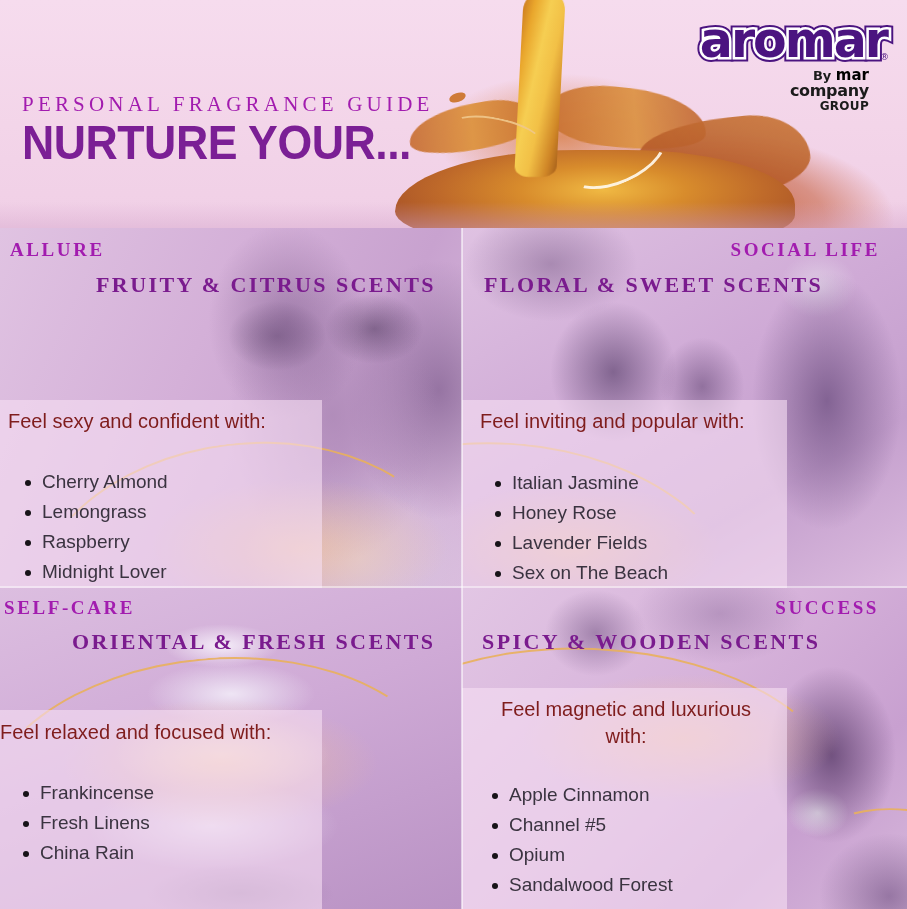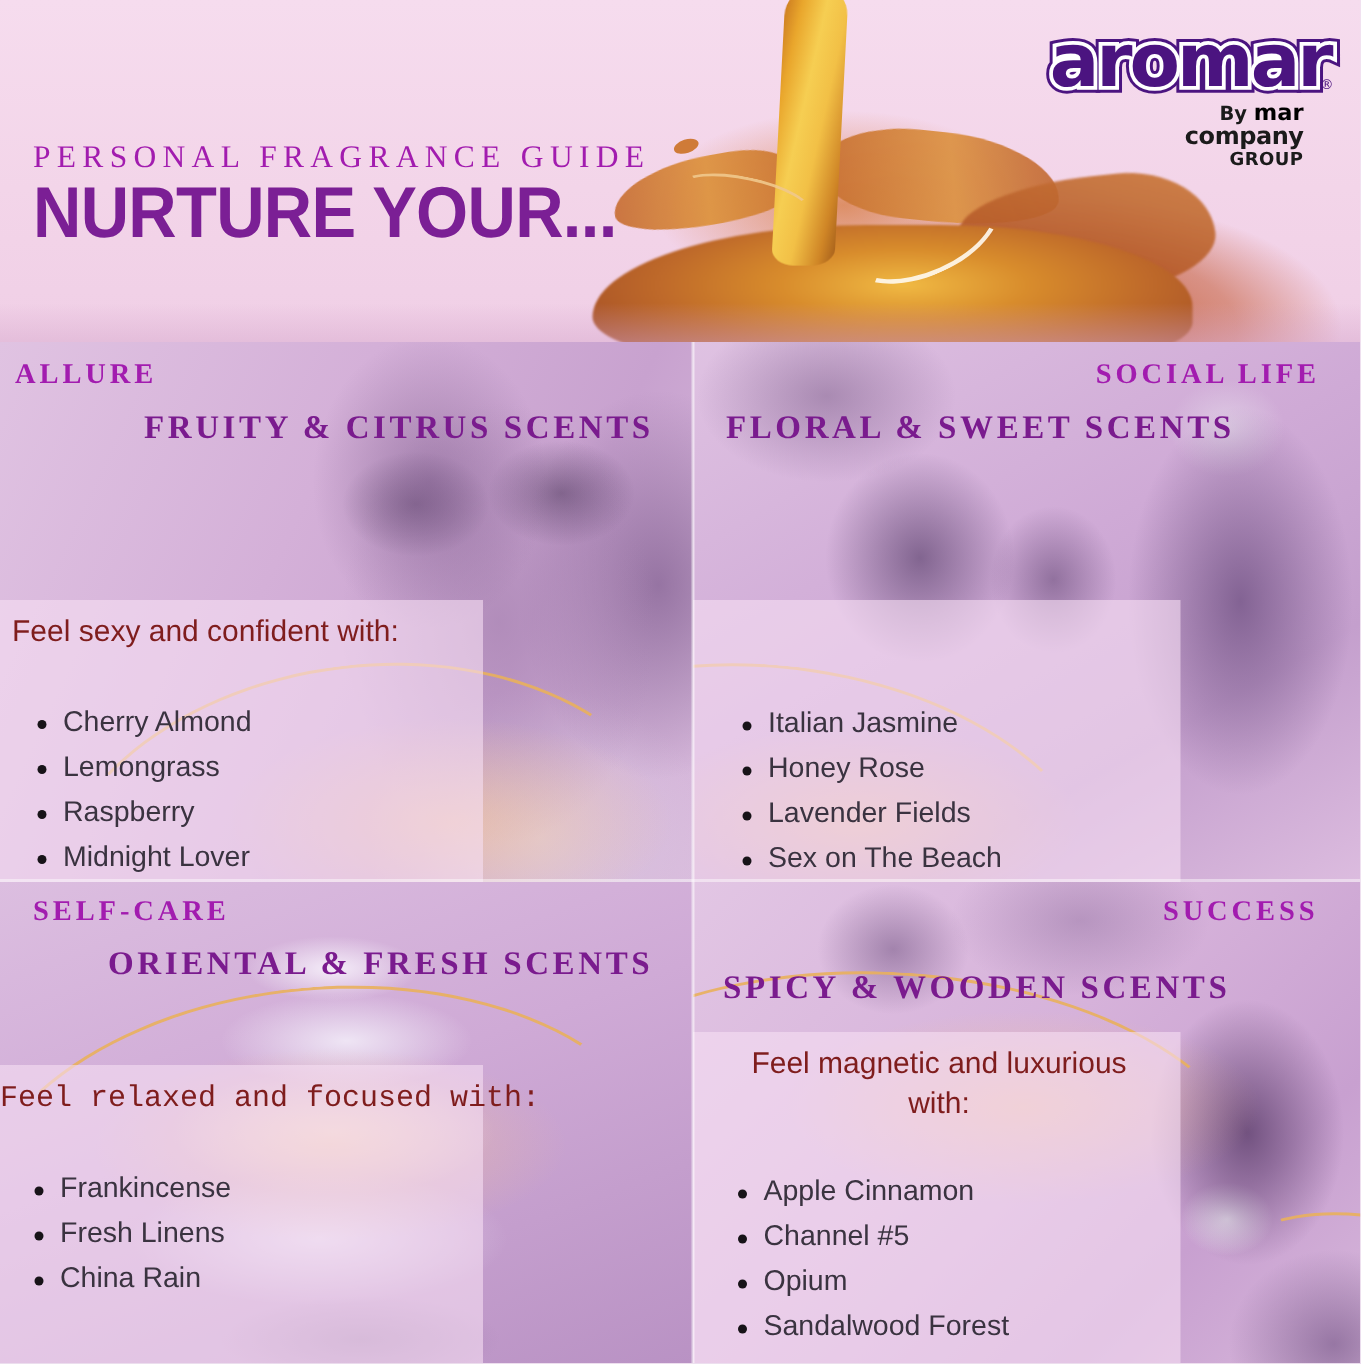--- a/index.html
+++ b/index.html
@@ -256,24 +256,24 @@
     font-size:22px;
     letter-spacing:2.4px;
     color:#7a1b8e;
     white-space:nowrap;
   }
 
   .q1 .eyebrow{ left:10px; top:11px; }
   .q1 .subtitle{ left:96px; top:44px; }
   .q2 .eyebrow{ right:27px; top:11px; }
   .q2 .subtitle{ left:22px; top:44px; }
-  .q3 .eyebrow{ left:22px; top:9px;text-align:right; }
+  .q3 .eyebrow{ left:4px; top:9px;text-align:right; }
   .q3 .subtitle{ left:72px; top:41px; }
   .q4 .eyebrow{ right:28px; top:9px; }
-  .q4 .subtitle{ left:20px; top:57px; }
+  .q4 .subtitle{ left:20px; top:41px; }
 
   
   .panel{
     position:absolute;
     background:rgba(247,224,243,.60);
   }
   .q1 .panel{ left:0;   top:172px; width:322px; height:188px; }
   .q2 .panel{ left:0;   top:172px; width:325px; height:188px; }
   .q3 .panel{ left:0;   top:122px; width:322px; height:199px; }
   .q4 .panel{ left:0;   top:100px; width:325px; height:221px; }
@@ -281,21 +281,21 @@
   .lead{
     position:absolute;
     font-family:"Liberation Sans", sans-serif;
     font-size:20px;
     font-weight:400;
     color:#7f1d1d;
     white-space:nowrap;
   }
   .q1 .lead{ left:8px; top:182px; }
   .q2 .lead{ left:18px; top:182px; }
-  .q3 .lead{ left:0px;  top:133px;font-family:Liberation Mono, monospace; }
+  .q3 .lead{ left:0px;  top:133px; }
   .q4 .lead{ left:24px; top:108px; width:280px; text-align:center; white-space:normal; line-height:1.35; }
 
   .bullets{
     position:absolute;
     list-style:none;
     font-family:"Liberation Sans", sans-serif;
     font-size:19px;
     color:#3a3340;
   }
   .bullets li{
@@ -383,20 +383,21 @@
       </ul>
     </div>
 
     <div class="quad q2">
       <div class="quad-photo photo-party"></div>
       <div class="warmglow" style="left:-40px; top:255px; width:300px; height:130px;"></div>
       <div class="swirl" style="left:-190px; top:215px; width:470px; height:300px; transform:rotate(5deg);"></div>
       <div class="panel"></div>
       <div class="eyebrow">SOCIAL LIFE</div>
       <div class="subtitle">FLORAL &amp; SWEET SCENTS</div>
+      <div class="lead">Feel inviting and popular with:</div>
       <ul class="bullets">
         <li>Italian Jasmine</li>
         <li>Honey Rose</li>
         <li>Lavender Fields</li>
         <li>Sex on The Beach</li>
       </ul>
     </div>
 
     <div class="quad q3">
       <div class="quad-photo photo-stones"></div>

